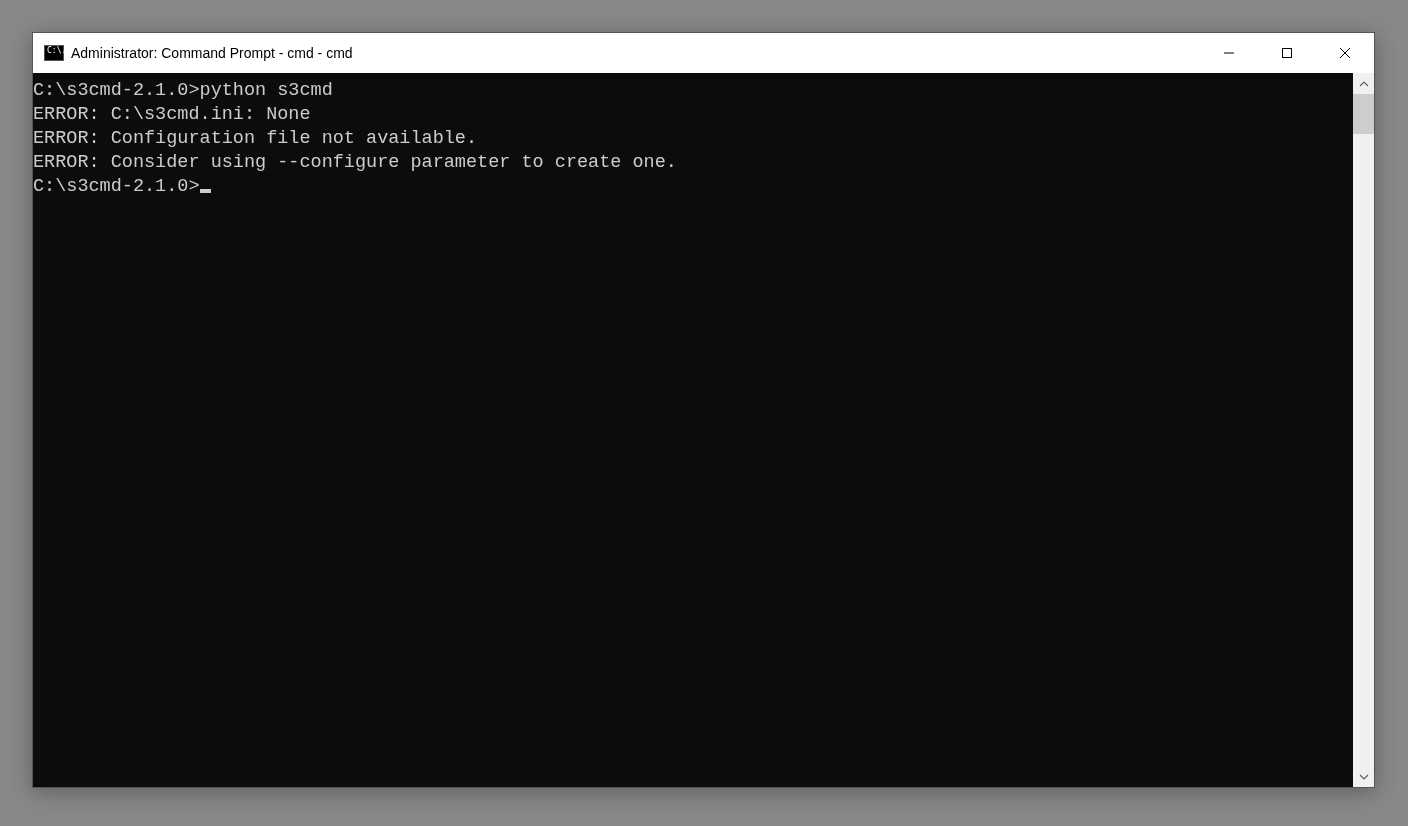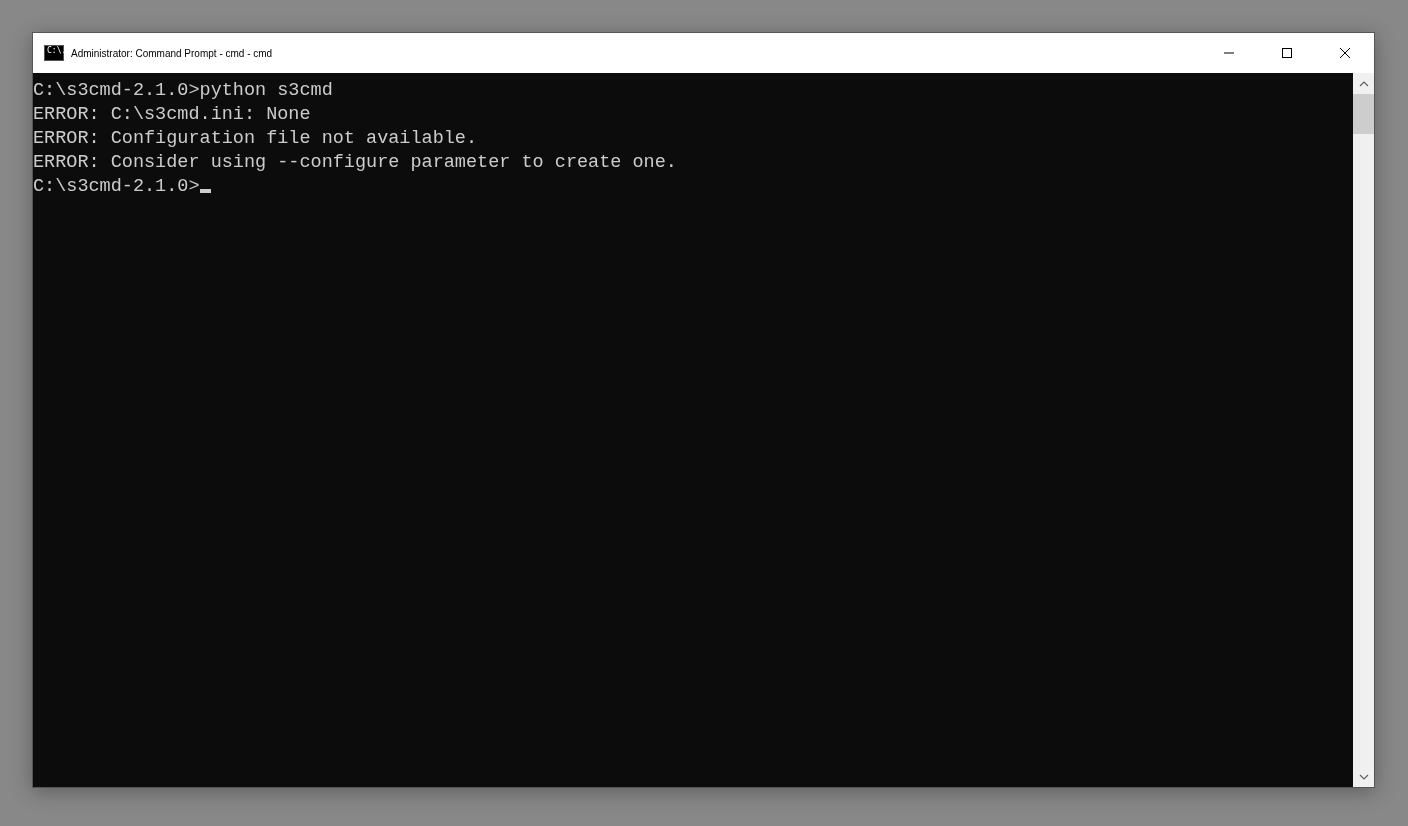--- a/index.html
+++ b/index.html
@@ -56,21 +56,21 @@
     .cmd-icon-text {
       color: #ffffff;
       font-size: 8px;
       font-family: monospace;
       position: absolute;
       top: 1px;
       left: 2px;
       line-height: 7px;
     }
     .titlebar-text {
-      font-size: 10px;
+      font-size: 14px;
       flex: 1;
       color: #000000;
       white-space: nowrap;
     }
     .window-controls {
       display: flex;
       height: 100%;
     }
     .window-control {
       width: 58px;

